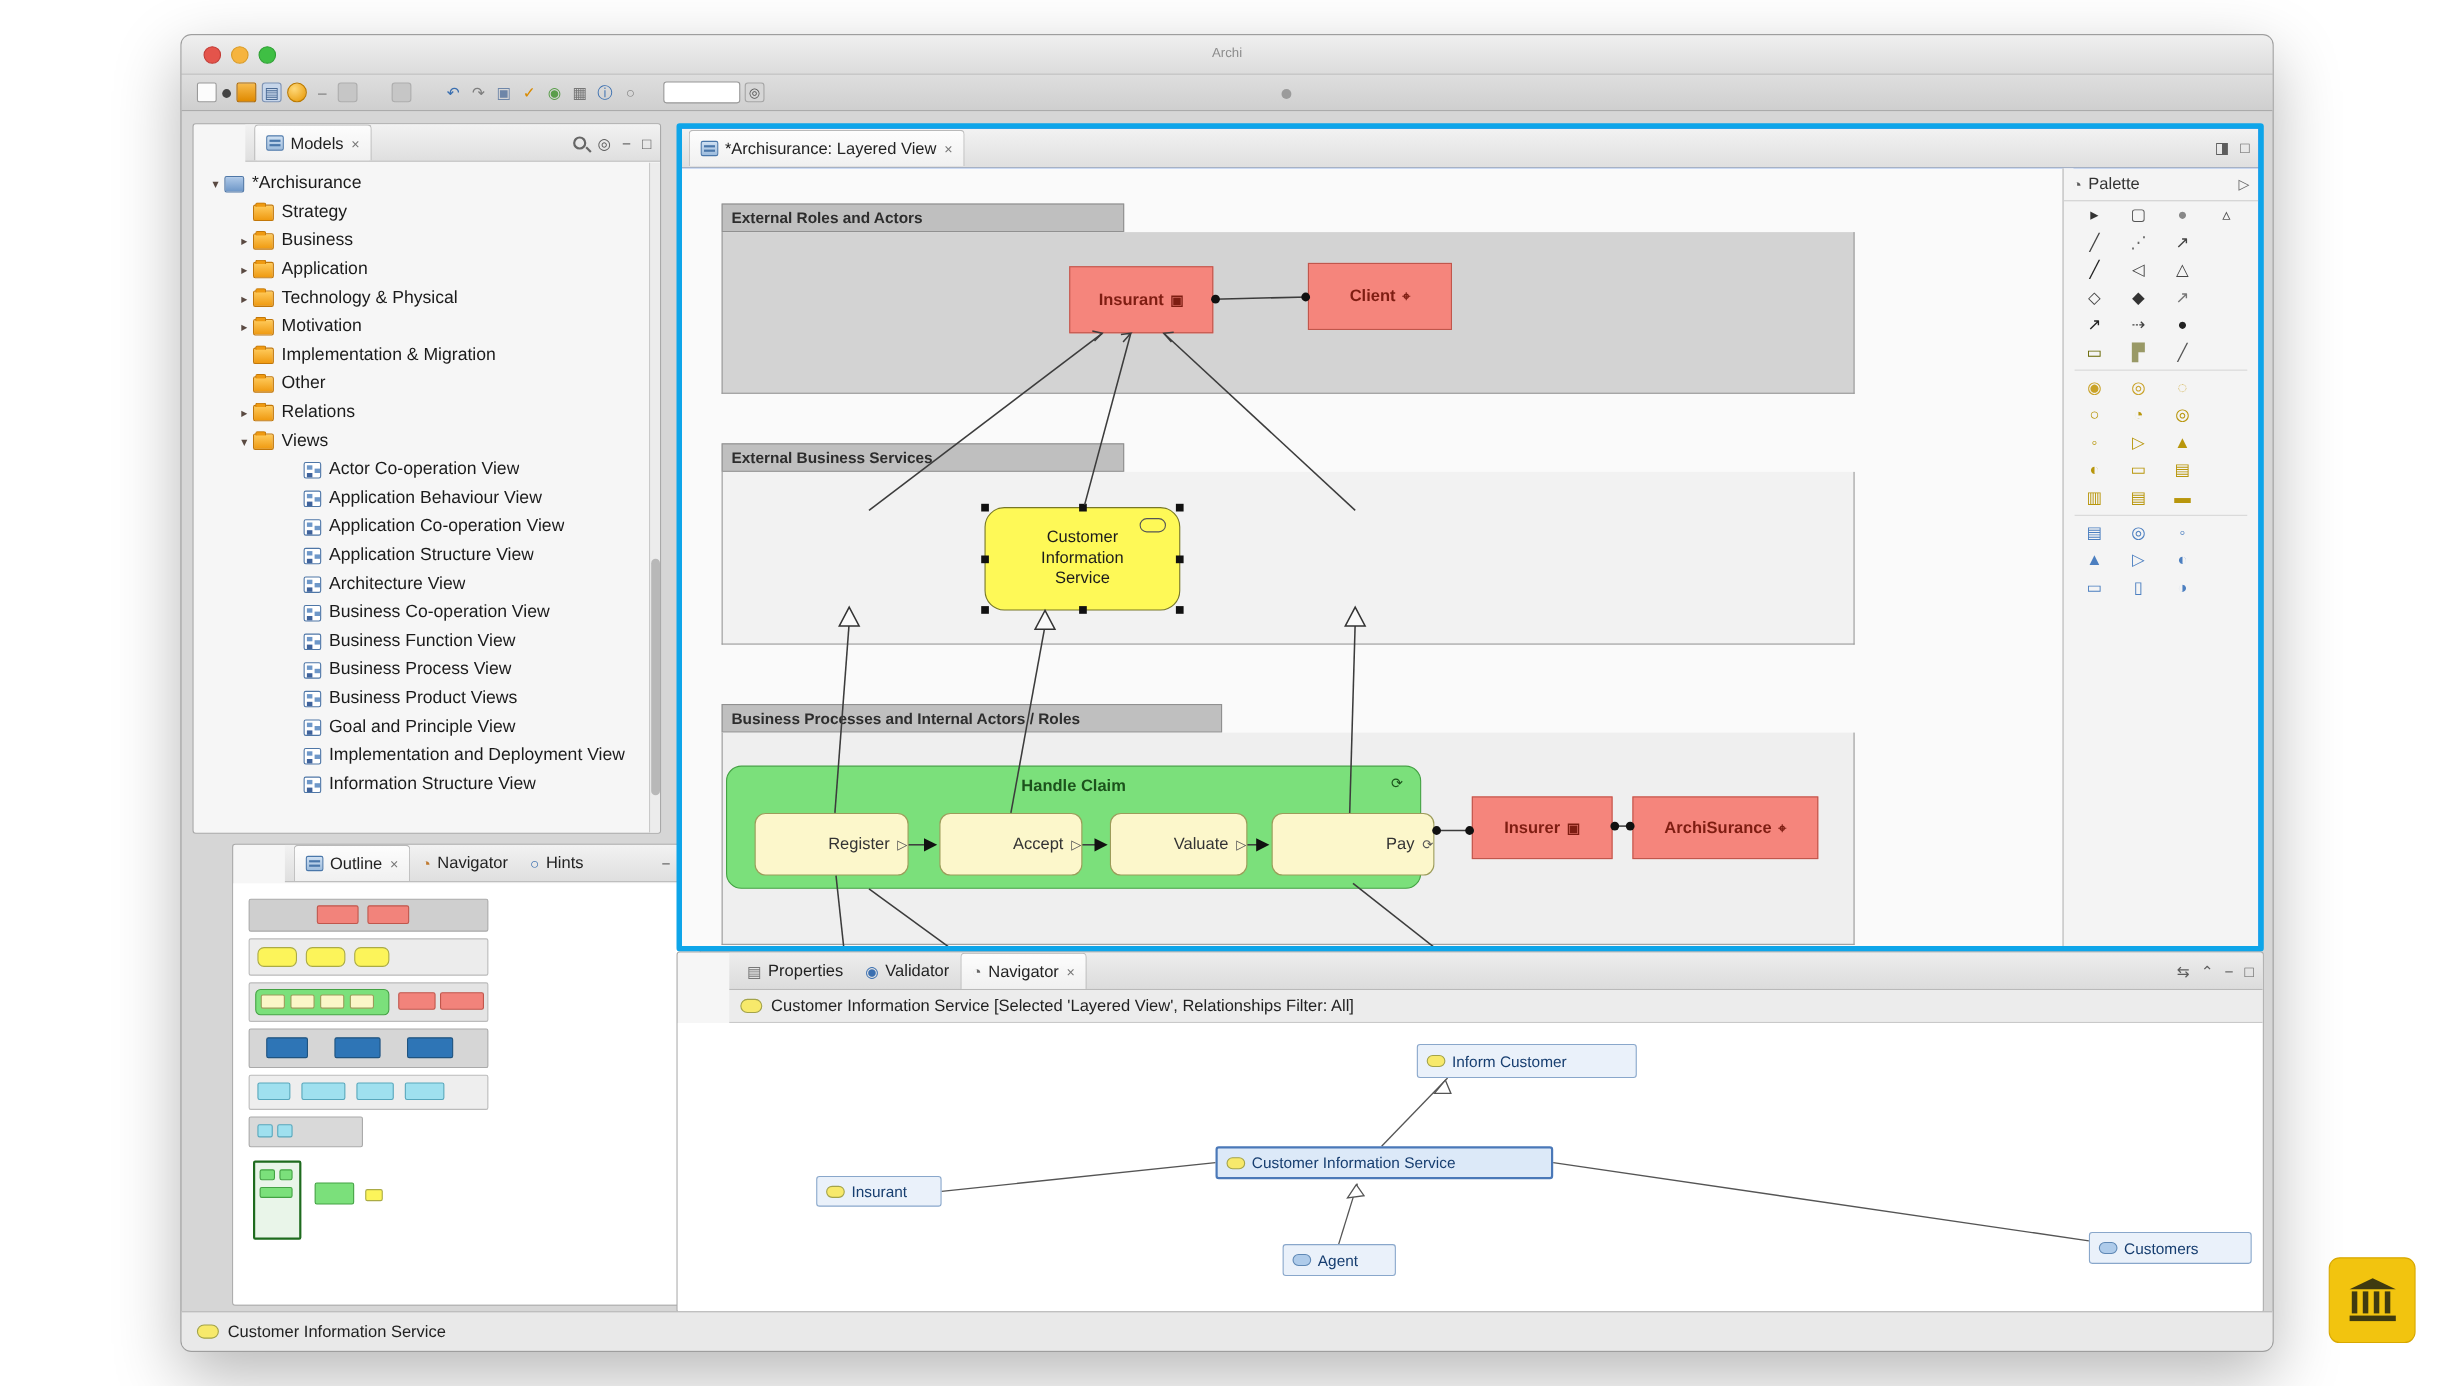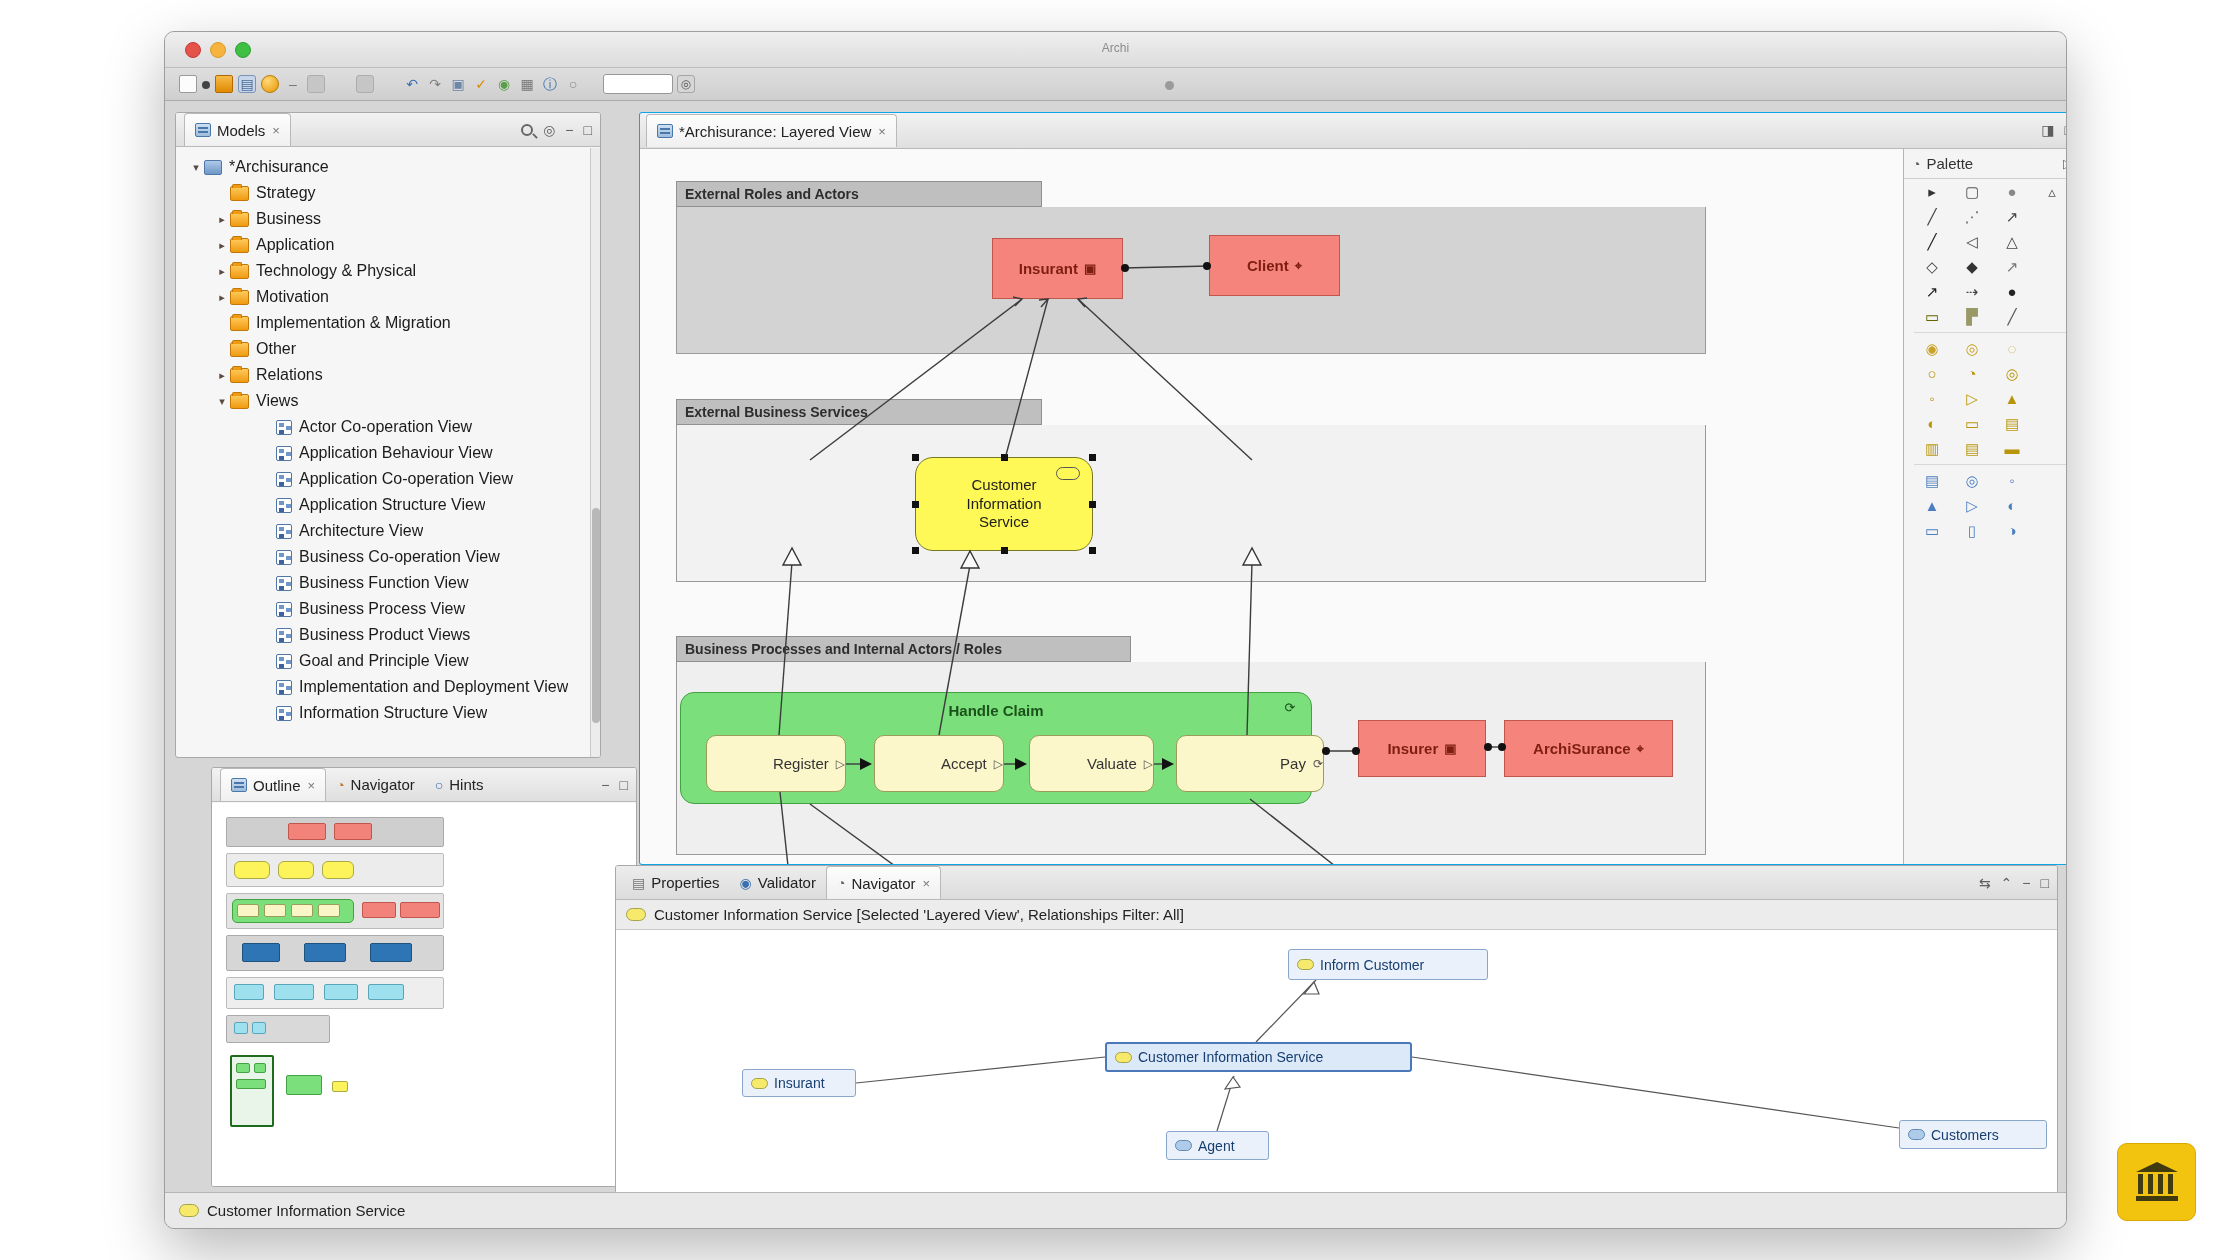--- a/index.html
+++ b/index.html
@@ -27,21 +27,21 @@
   .tico[data-name="save-icon"]{background:#C7D6EA;border:1px solid #7d93b5;}
   .tico[data-name="model-icon"]{background:radial-gradient(circle at 35% 30%,#FFD97A,#E69500);border-radius:50%;border:1px solid #BB7A00;}
   .tico.disabled{background:#C6C6C6;border:1px solid #ADADAD;}
   .tb-gap1{margin-left:26px;}.tb-gap2{margin-left:24px;}
   .search-field{margin-left:16px;width:70px;height:20px;background:#fff;border:1px solid #989898;border-radius:3px;font-size:13px;padding:0 4px;}
   .search-go{width:18px;height:18px;margin-left:4px;background:#D6D6D6;border:1px solid #A5A5A5;border-radius:3px;
     font-size:12px;color:#555;display:flex;align-items:center;justify-content:center;}
   .tb-center-dot{position:absolute;left:1000px;top:13px;width:9px;height:9px;border-radius:50%;background:#9B9B9B;}
 
   
-  .panel{position:absolute;background:#F6F6F6;border:1px solid #A9A9A9;border-radius:3px;overflow:hidden;}
+  .panel{position:absolute;background:#F6F6F6;border:1px solid #A9A9A9;border-radius:3px;overflow:hidden;padding-left:47px;}
   .phead{position:relative;height:34px;background:linear-gradient(#F2F2F2,#DFDFDF);border-bottom:1px solid #B9B9B9;
     display:flex;align-items:center;padding-left:8px;}
   .ptab{display:flex;align-items:center;height:33px;padding:0 10px;font-size:15px;color:#222;}
   .ptab.active{background:linear-gradient(#FDFDFD,#F0F0F0);border:1px solid #B9B9B9;border-bottom:none;border-radius:4px 4px 0 0;}
   .ptab .close{margin-left:7px;color:#777;font-size:13px;}
   .phead-icons{position:absolute;right:8px;top:0;height:34px;display:flex;align-items:center;gap:10px;}
   .hic{font-size:14px;color:#5d5d5d;line-height:1;}
   .grid-ic{width:16px;height:14px;border:1px solid #4a77aa;background:
     linear-gradient(#cfe0f2,#9dbcdd);border-radius:2px;margin-right:6px;position:relative;}
   .grid-ic:after{content:"";position:absolute;left:2px;top:3px;right:2px;height:2px;background:#4a77aa;box-shadow:0 4px 0 #4a77aa;}
@@ -68,21 +68,21 @@
   .mini{position:absolute;border-radius:2px;}
   .mini-red{background:#F2837B;border:1px solid #C0564C;}
   .mini-yellow{background:#FCF45A;border:1px solid #ABAB45;}
   .mini-cream{background:#FBF6C8;border:1px solid #9C9C5A;}
   .mini-blue{background:#2E75B6;border:1px solid #1F537F;}
   .mini-cyan{background:#9FE0EF;border:1px solid #58A7BC;}
   .mini-green{background:#7BE07B;border:1px solid #44A244;}
   .mini-dgreen{background:#E9F5E9;border:2px solid #1E6B1E;}
 
   
-  #editor{position:absolute;left:450px;top:80px;width:1443px;height:753px;background:#3b82f6;border:1px solid #0ea5e9;border-radius:3px;overflow:hidden;margin-left:24px;}
+  #editor{position:absolute;left:450px;top:80px;width:1443px;height:753px;background:#3b82f6;border:5px solid #0ea5e9;border-radius:3px;overflow:hidden;}
   #editor-head{position:relative;height:36px;background:linear-gradient(#F2F2F2,#DFDFDF);border-bottom:1px solid #B9B9B9;display:flex;align-items:center;padding-left:6px;}
   #canvas{position:absolute;left:0;top:36px;width:1265px;height:717px;background:#FAFAFA;overflow:hidden;}
   .group-tab{position:absolute;height:26px;background:var(--group-tab);border:1px solid #909090;
     font-size:14px;font-weight:bold;color:#2d2d2d;display:flex;align-items:center;padding-left:8px;}
   .group-body{position:absolute;border:1px solid #9a9a9a;border-top:none;}
   .el-red{position:absolute;background:var(--red-fill);border:1px solid var(--red-border);
     display:flex;align-items:center;justify-content:center;font-size:15px;font-weight:bold;color:var(--red-text);}
   .el-red .ric{margin-left:6px;font-size:13px;}
   .el-svc{position:absolute;background:var(--yellow-fill);border:1px solid var(--yellow-border);border-radius:18px;
     display:flex;align-items:center;justify-content:center;text-align:center;font-size:15px;color:#1c1c1c;}

